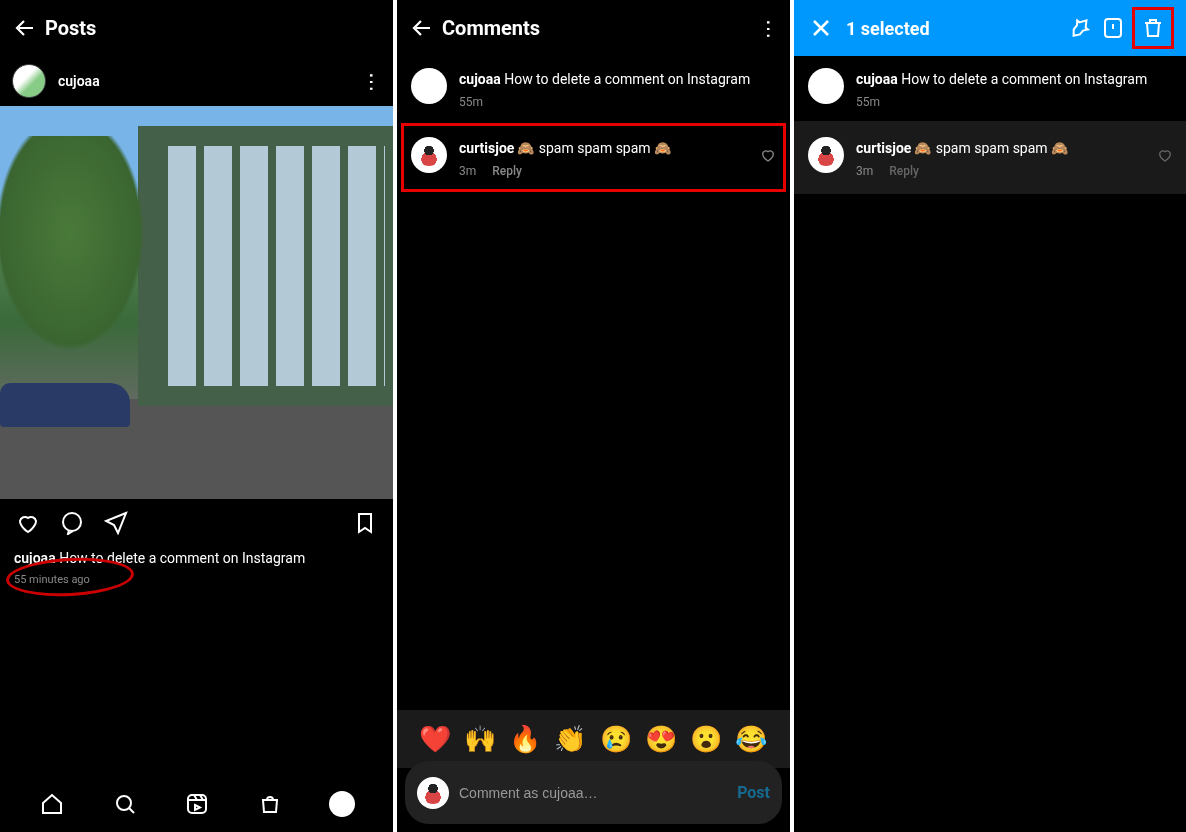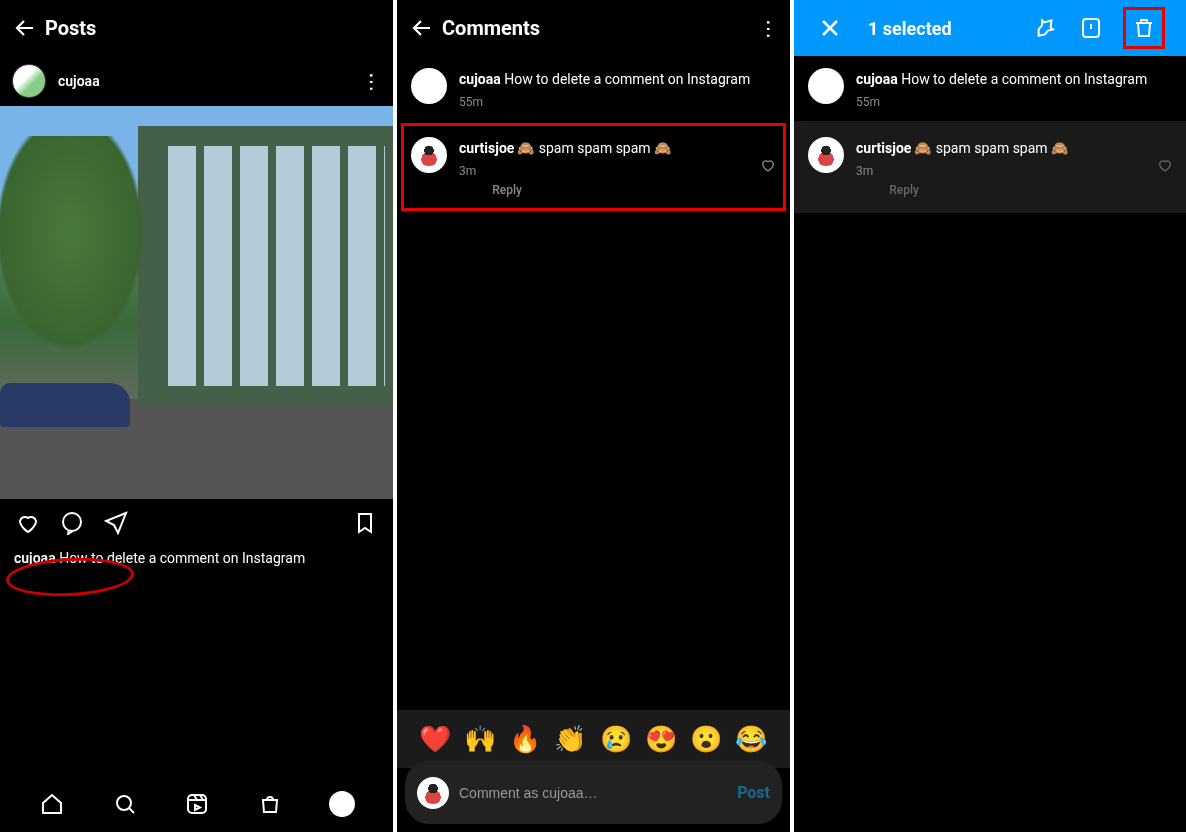--- a/index.html
+++ b/index.html
@@ -165,21 +165,21 @@
     display: flex;
     padding: 12px 14px;
     gap: 12px;
     align-items: flex-start;
     position: relative;
   }
   .comment-body { flex: 1; padding-top: 2px; }
   .comment-text { font-size: 14px; line-height: 1.35; }
   .comment-text .u { font-weight: 700; }
   .comment-meta { display: flex; gap: 16px; margin-top: 6px; color: #888; font-size: 12px; }
-  .comment-meta .reply { cursor: pointer; font-weight: 500; margin-top: 19px; }
+  .comment-meta .reply { cursor: pointer; font-weight: 500; }
   .heart-side {
     align-self: center;
     color: #888;
     cursor: pointer;
   }
   .heart-side svg { width: 16px; height: 16px; }
   .red-box {
     position: absolute;
     border: 3px solid #e60000;
     pointer-events: none;
@@ -221,22 +221,22 @@
   }
   .compose-input::placeholder { color: #999; }
   .post-btn { color: #0ea5e9; font-weight: 700; font-size: 16px; opacity: 0.55; cursor: pointer; }
 
   
   .header-blue {
     background: #0098fd;
     height: 56px;
     display: flex;
     align-items: center;
-    padding: 0 22px;
-    gap: 18px;
+    padding: 0 13px;
+    gap: 5px;
   }
   .header-blue .title { font-weight: 700; font-size: 18px; flex: 1; margin-left: 6px; }
   .header-blue .icon-btn svg { width: 24px; height: 24px; }
   .trash-red-box {
     border: 3px solid #e60000;
     padding: 4px;
     display: flex;
     align-items: center;
     justify-content: center;
   }
@@ -306,20 +306,21 @@
       <svg viewBox="0 0 24 24" fill="none" stroke="currentColor" stroke-width="2">
           <path d="M6 3h12v18l-6-4-6 4V3z"></path>
         </svg>
     </div>
   </div>
 
   <div class="caption">
     <span class="u">cujoaa</span>
     <span>How to delete a comment on Instagram</span>
   </div>
+  <div class="timestamp-sm">55 minutes ago</div>
 
   <div class="circle-marker" style="left:6px; top:558px; width:128px; height:38px; transform:rotate(-3deg);"></div>
 
   <div class="bottom-nav">
     <div class="icon-btn">
       <svg viewBox="0 0 24 24" fill="none" stroke="currentColor" stroke-width="2">
           <path d="M3 11l9-8 9 8v10H3V11z"></path>
         </svg>
     </div>
     <div class="icon-btn">

